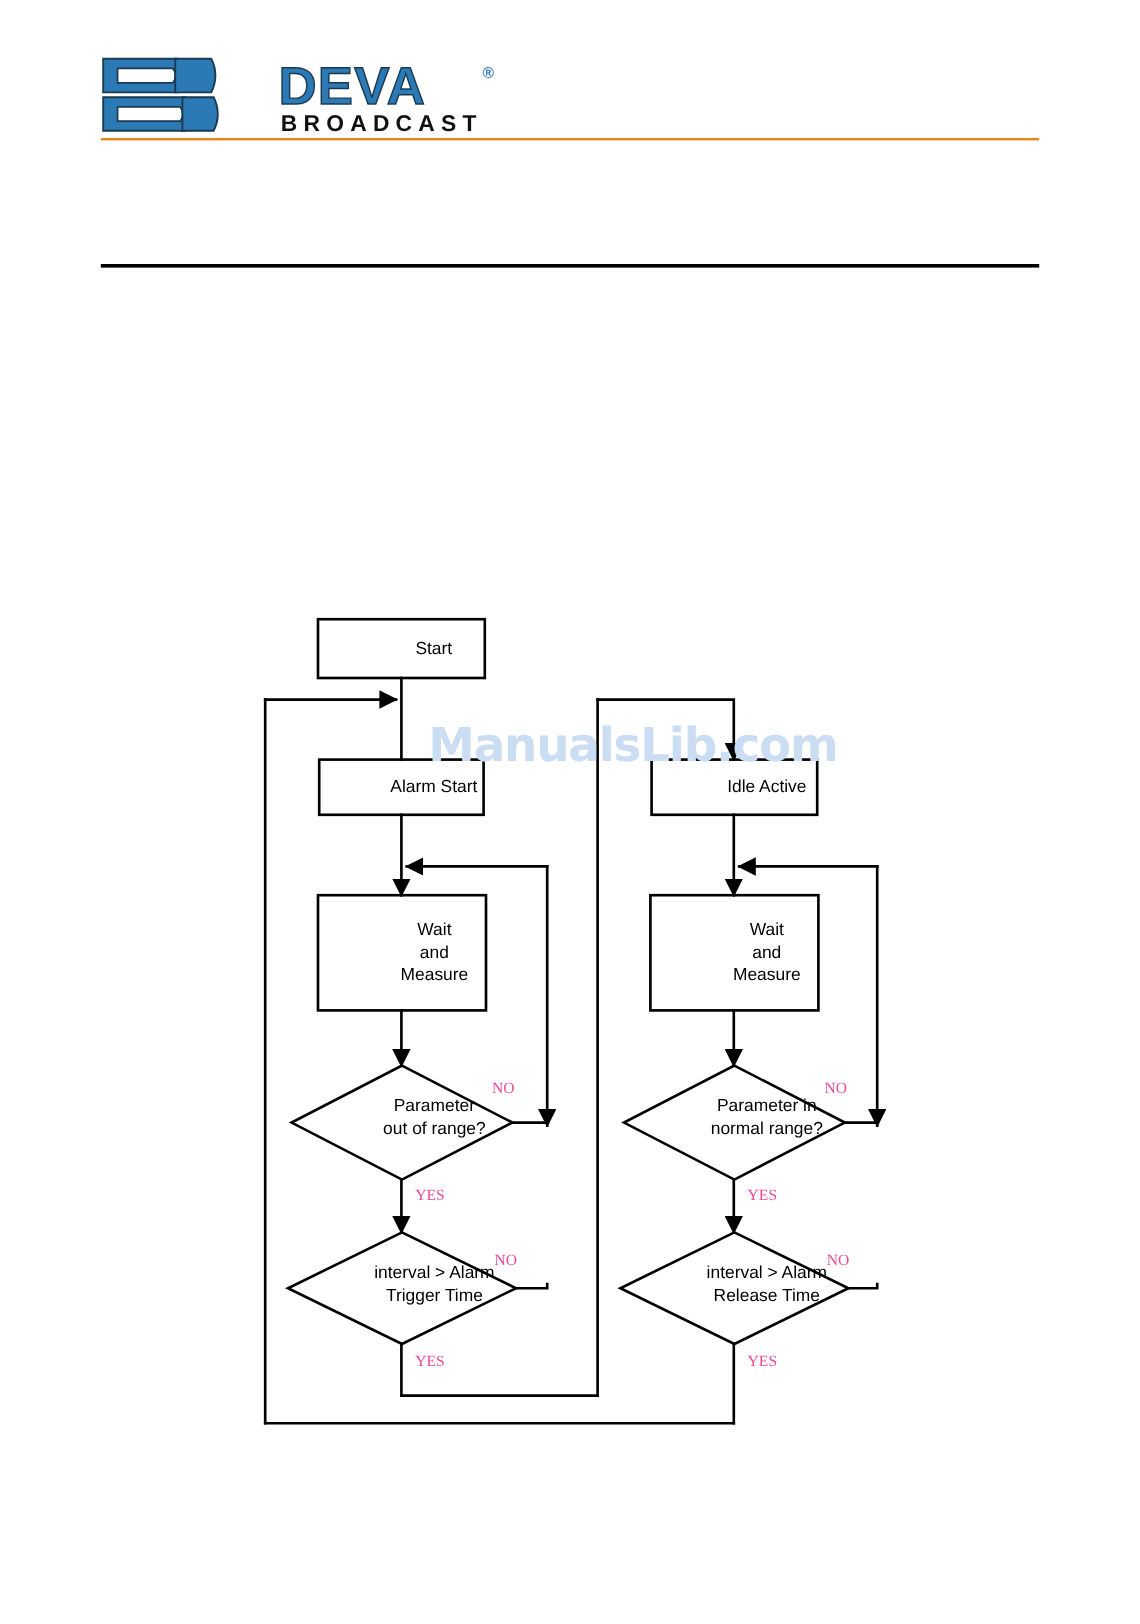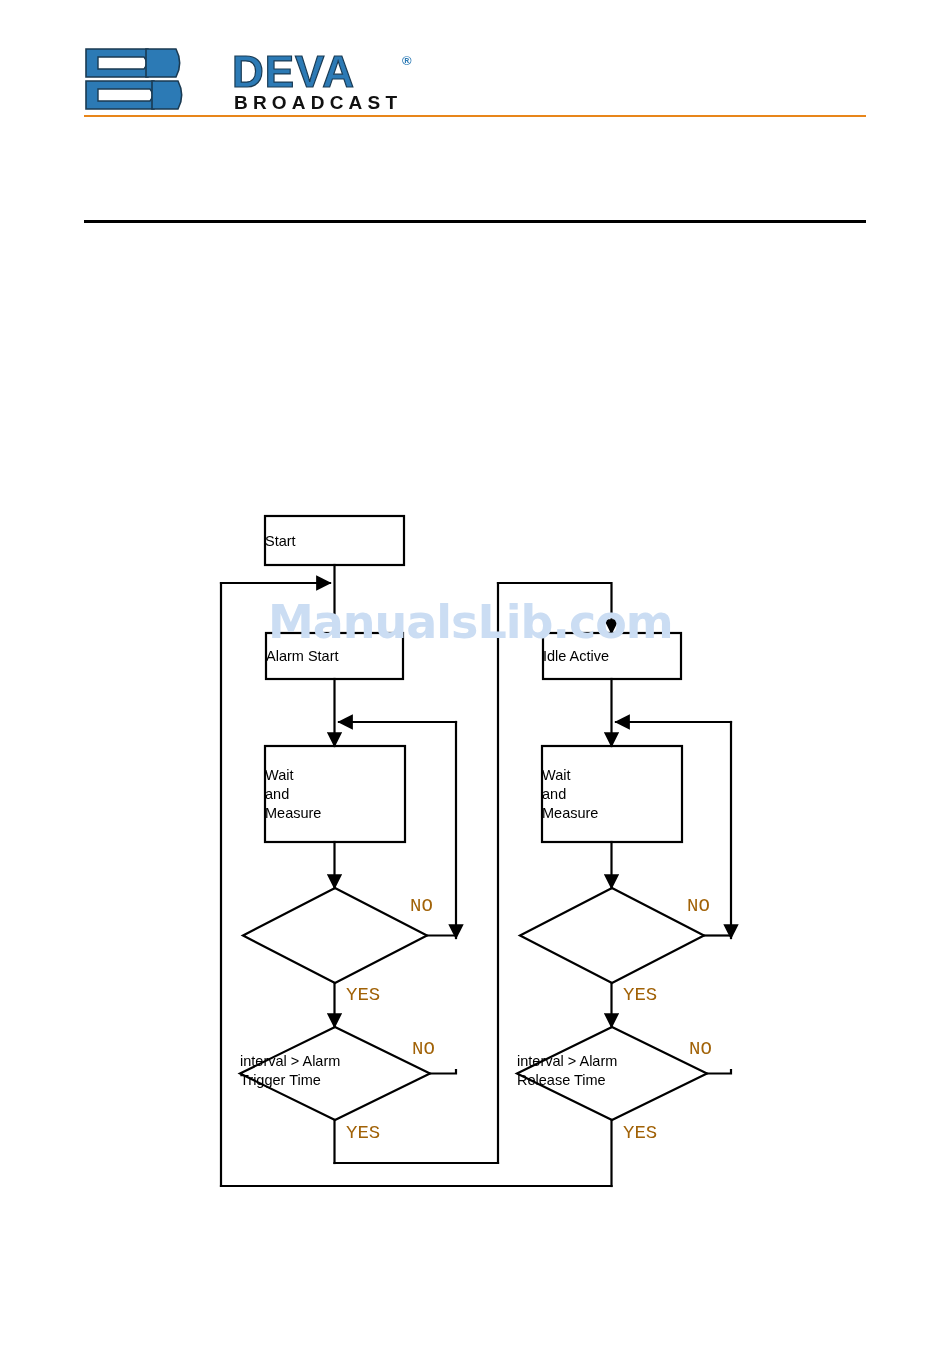--- a/index.html
+++ b/index.html
@@ -59,42 +59,45 @@
 
   
   #watermark {
     position: absolute;
     left: 268px;
     top: 596px;
     width: 430px;
     height: 52px;
     font-family: "DejaVu Sans", sans-serif;
     font-weight: bold;
-    font-size: 46px;
+    font-size: 39px;
     letter-spacing: -1px;
     color: #CBDDF3;
     line-height: 52px;
     white-space: nowrap;
     pointer-events: none;
+    text-align: right;
   }
 
   .node-label {
     position: absolute;
+    text-align: center;
     font-family: "Liberation Sans", sans-serif;
     font-size: 14.5px;
     line-height: 19px;
     color: #000000;
     white-space: pre-line;
+    margin-left: 27px;
   }
   .edge-label {
     position: absolute;
-    font-family: Liberation Mono, monospace;
-    font-size: 19px;
+    font-family: Liberation Serif, serif;
+    font-size: 13px;
     line-height: 17px;
-    color: #a16207;
+    color: #ec4899;
     white-space: nowrap;
   }
 </style>
 </head>
 <body>
 
 <div id="header-logo">
   <svg viewBox="0 0 340 72" width="340" height="72" xmlns="http://www.w3.org/2000/svg">
 
     <g>
@@ -194,21 +197,25 @@
   <div class="node-label" style="left:543px; top:647px; width:138px;">Idle Active</div>
 
   <div class="node-label" style="left:265px; top:766px; width:140px;">Wait
 and
 Measure</div>
 
   <div class="node-label" style="left:542px; top:766px; width:140px;">Wait
 and
 Measure</div>
 
-
+  <div class="node-label" style="left:243px; top:913px; width:184px;">Parameter
+out of range?</div>
+
+  <div class="node-label" style="left:520px; top:913px; width:184px;">Parameter in
+normal range?</div>
 
   <div class="node-label" style="left:240px; top:1052px; width:190px;">interval &gt; Alarm
 Trigger Time</div>
 
   <div class="node-label" style="left:517px; top:1052px; width:190px;">interval &gt; Alarm
 Release Time</div>
 
   <div class="edge-label" style="left:410px; top:898px;">NO</div>
   <div class="edge-label" style="left:346px; top:987px;">YES</div>
   <div class="edge-label" style="left:412px; top:1041px;">NO</div>

